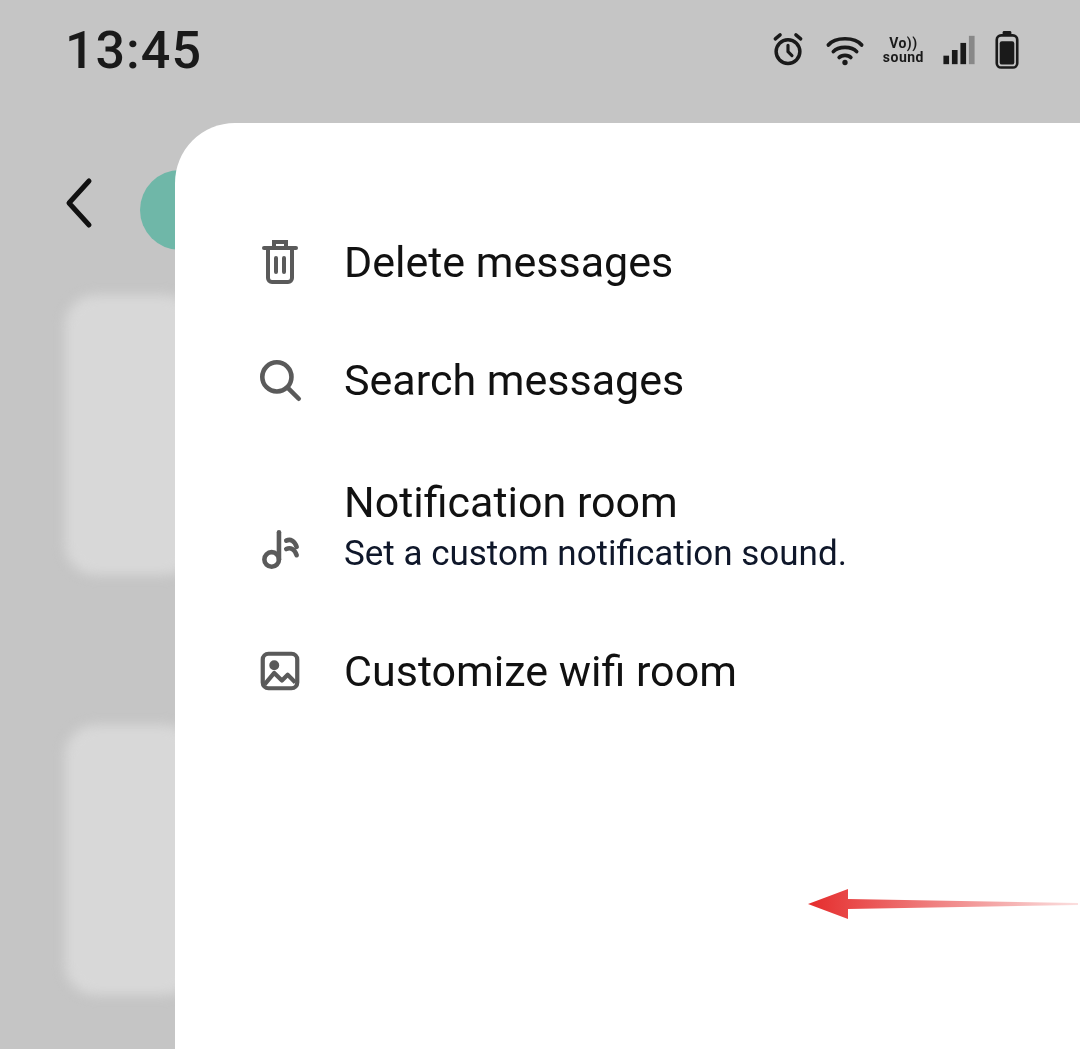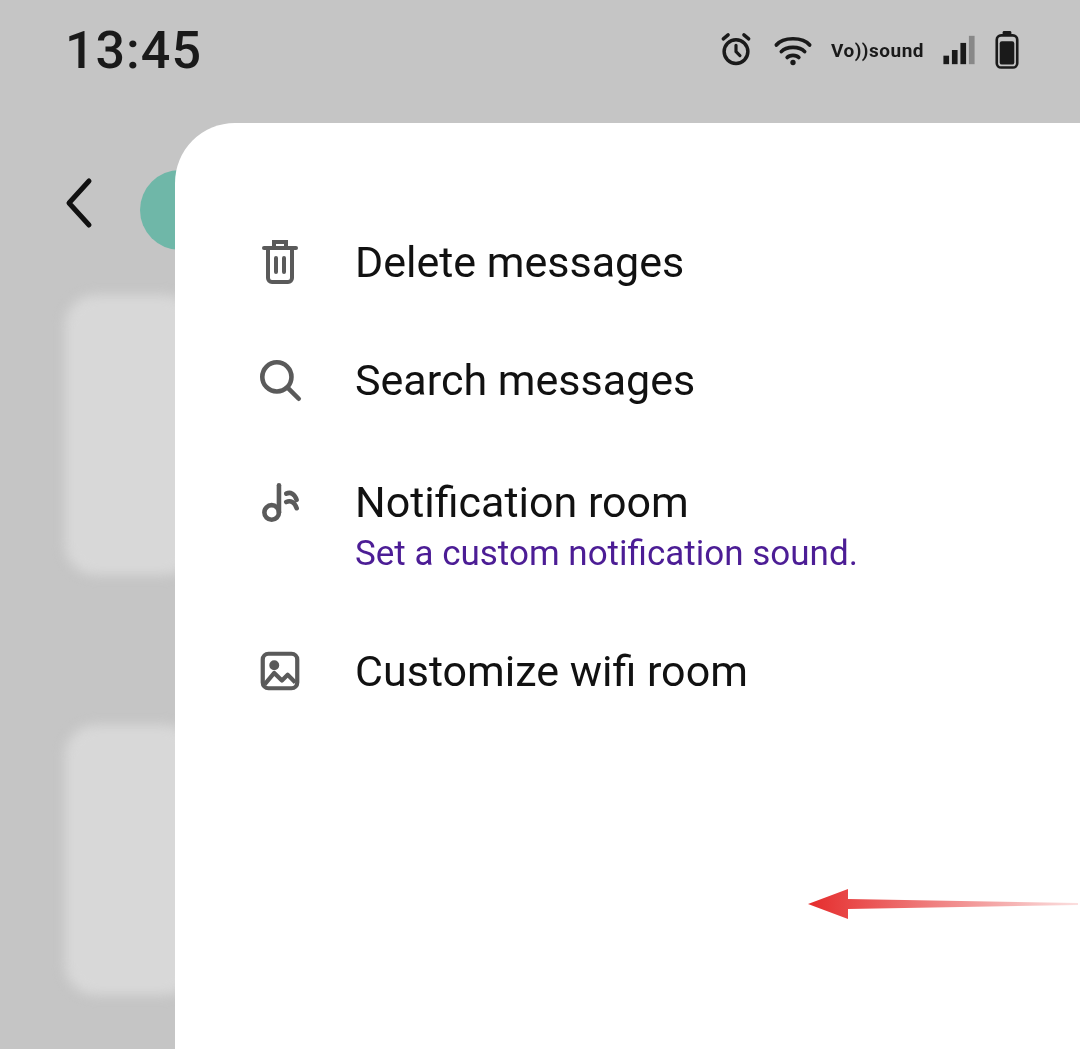--- a/index.html
+++ b/index.html
@@ -29,23 +29,23 @@
     letter-spacing: 1px;
   }
   .status-icons {
     display: flex;
     align-items: center;
     gap: 18px;
   }
   .status-icons svg { display: block; }
   .vowifi {
     display: flex;
-    flex-direction: row;
-    align-items: center;
-    font-size: 19px;
+    flex-direction: column;
+    align-items: center;
+    font-size: 14px;
     font-weight: 700;
     line-height: 1;
     letter-spacing: 0.5px;
   }
 
   
   .chat-bg {
     position: absolute;
     top: 0; left: 0; right: 0; bottom: 0;
   }
@@ -80,22 +80,22 @@
     left: 175px;
     right: 0;
     bottom: 0;
     background: #fff;
     border-top-left-radius: 60px;
     padding: 80px 0 0 80px;
   }
 
   .menu-item {
     display: flex;
-    align-items: flex-start;
-    gap: 50px;
+    align-items: flex-end;
+    gap: 39px;
     padding: 34px 0;
     cursor: pointer;
   }
   .menu-item.tall { padding: 38px 0; }
   .menu-icon {
     width: 50px;
     height: 50px;
     display: flex;
     align-items: center;
     justify-content: center;
@@ -107,21 +107,21 @@
     flex-direction: column;
     gap: 6px;
   }
   .menu-label {
     font-size: 43px;
     color: #111;
     font-weight: 400;
   }
   .menu-sub {
     font-size: 35px;
-    color: #4c1d95;
+    color: #0f172a;
     font-weight: 400;
   }
 
   
   .arrow-anno {
     position: absolute;
     top: 884px;
     left: 808px;
     width: 270px;
     height: 40px;

